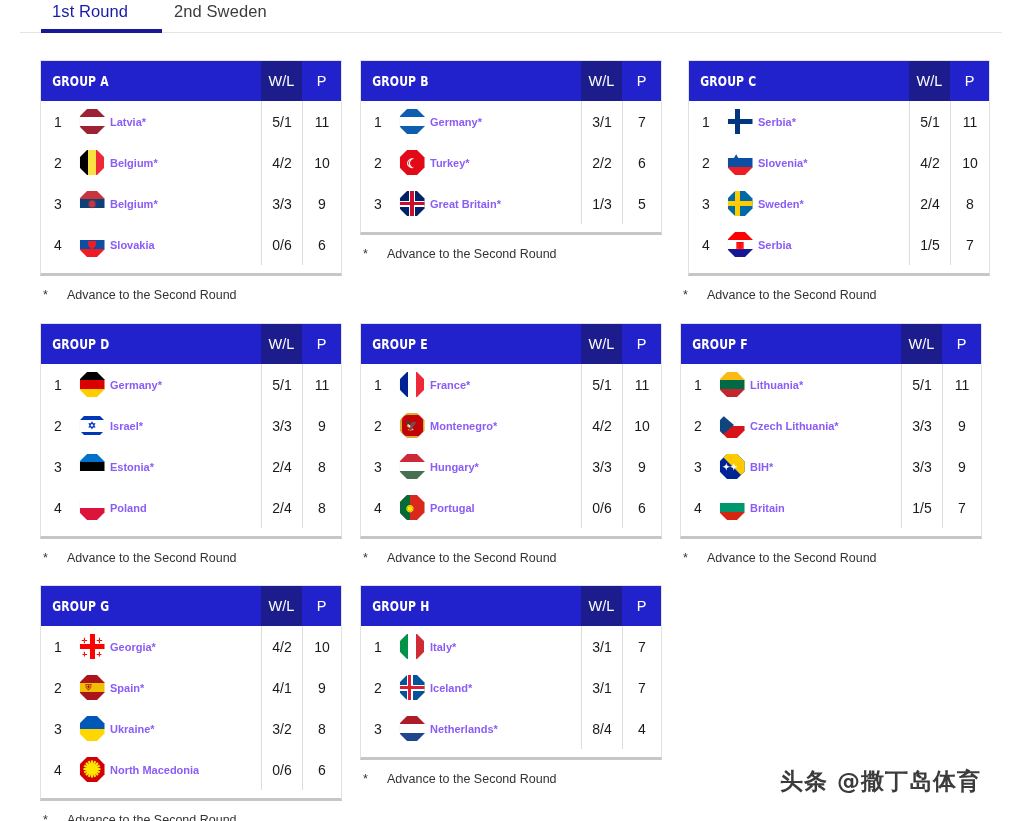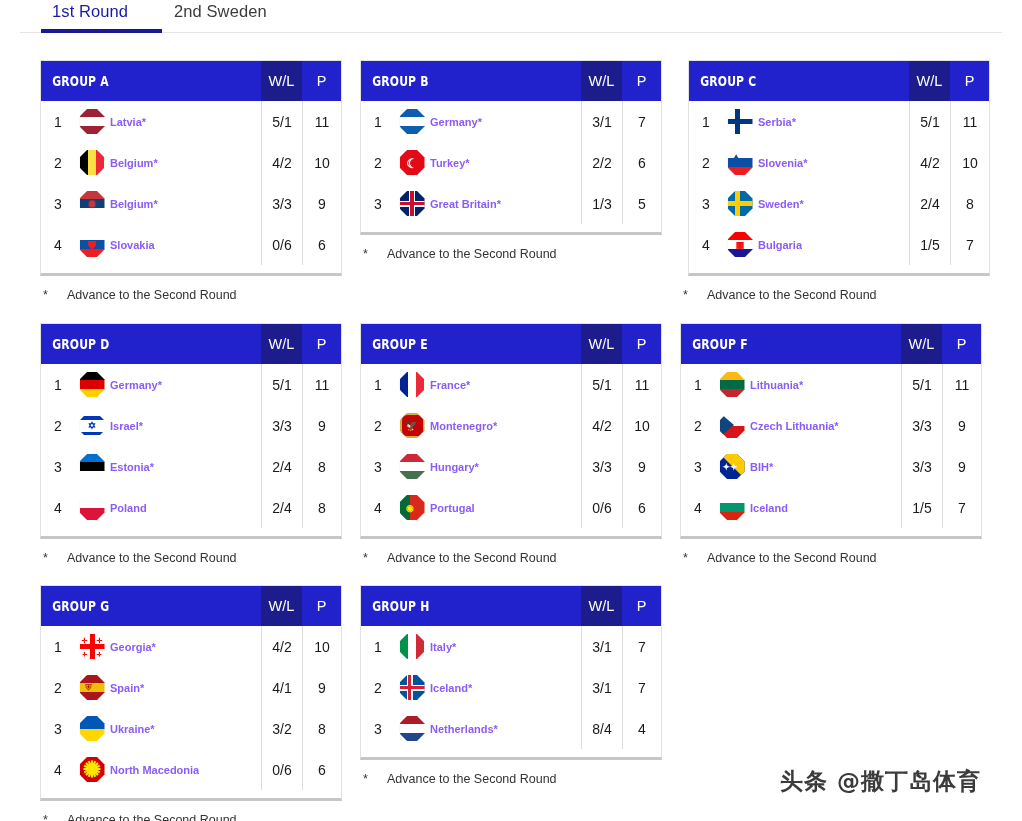--- a/index.html
+++ b/index.html
@@ -368,21 +368,21 @@
         <div class="grow-name">
           <span class="rank">4</span>
           <span class="flagwrap">
             <span class="flag fh3">
               <i style="background:#ff0000"></i>
               <i style="background:#ffffff"></i>
               <i style="background:#171796"></i>
               <b class="emb" style="color:#ff0000;font-size:9px">▦</b>
             </span>
           </span>
-          <span class="teamname">Bulgaria</span>
+          <span class="teamname">Serbia</span>
         </div>
         <div class="grow-wl">1/5</div>
         <div class="grow-p">7</div>
       </div>
       <div class="card-pad"></div>
     </div>
     <div class="note" style="left: 683px; top: 288px;"><span class="star">*</span><span>Advance to the Second Round</span></div>
     <div class="card card-w320" style="left: 40px; top: 323px;">
       <div class="ghead">
         <div class="ghead-title">GROUP D</div>
@@ -570,21 +570,21 @@
       <div class="grow">
         <div class="grow-name">
           <span class="rank">4</span>
           <span class="flagwrap">
             <span class="flag fh3">
               <i style="background:#ffffff"></i>
               <i style="background:#00966e"></i>
               <i style="background:#d62612"></i>
             </span>
           </span>
-          <span class="teamname">Iceland</span>
+          <span class="teamname">Britain</span>
         </div>
         <div class="grow-wl">1/5</div>
         <div class="grow-p">7</div>
       </div>
       <div class="card-pad"></div>
     </div>
     <div class="note" style="left: 683px; top: 551px;"><span class="star">*</span><span>Advance to the Second Round</span></div>
     <div class="card card-w320" style="left: 40px; top: 585px;">
       <div class="ghead">
         <div class="ghead-title">GROUP G</div>

